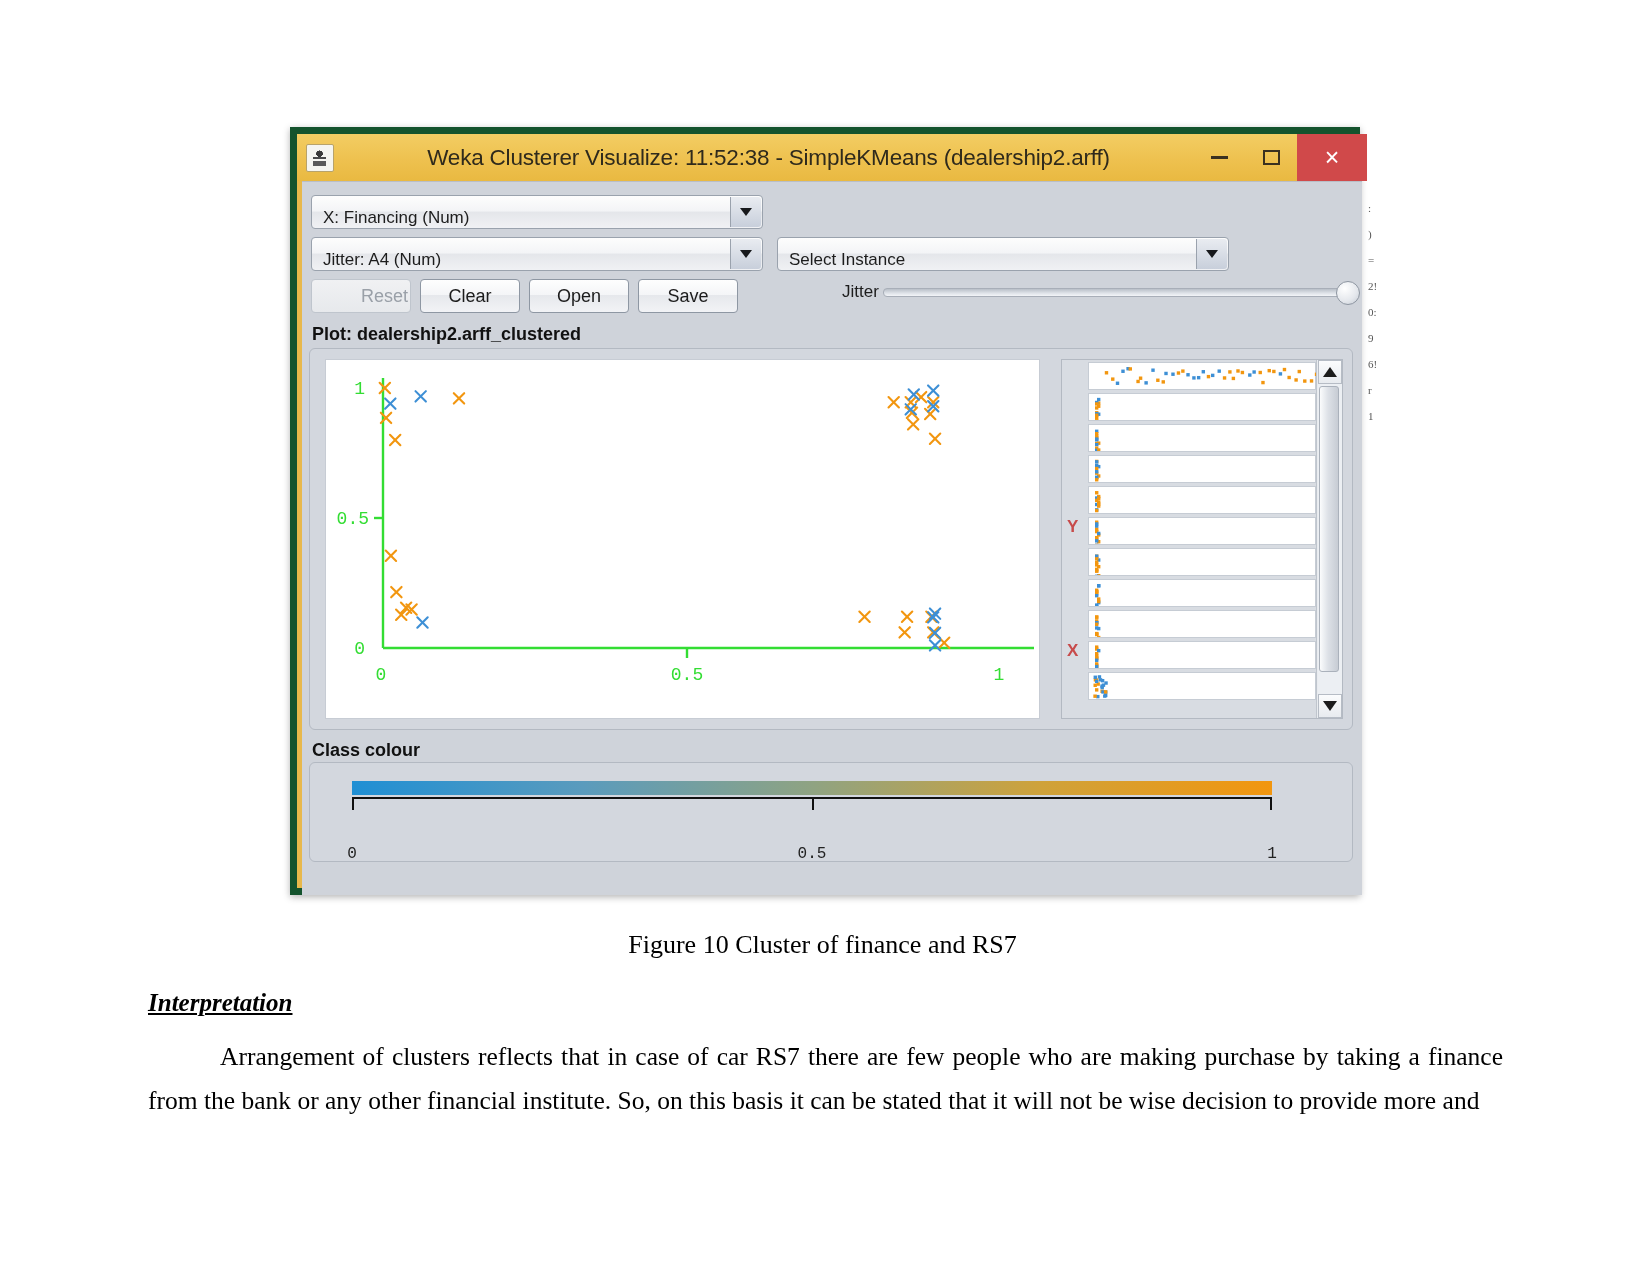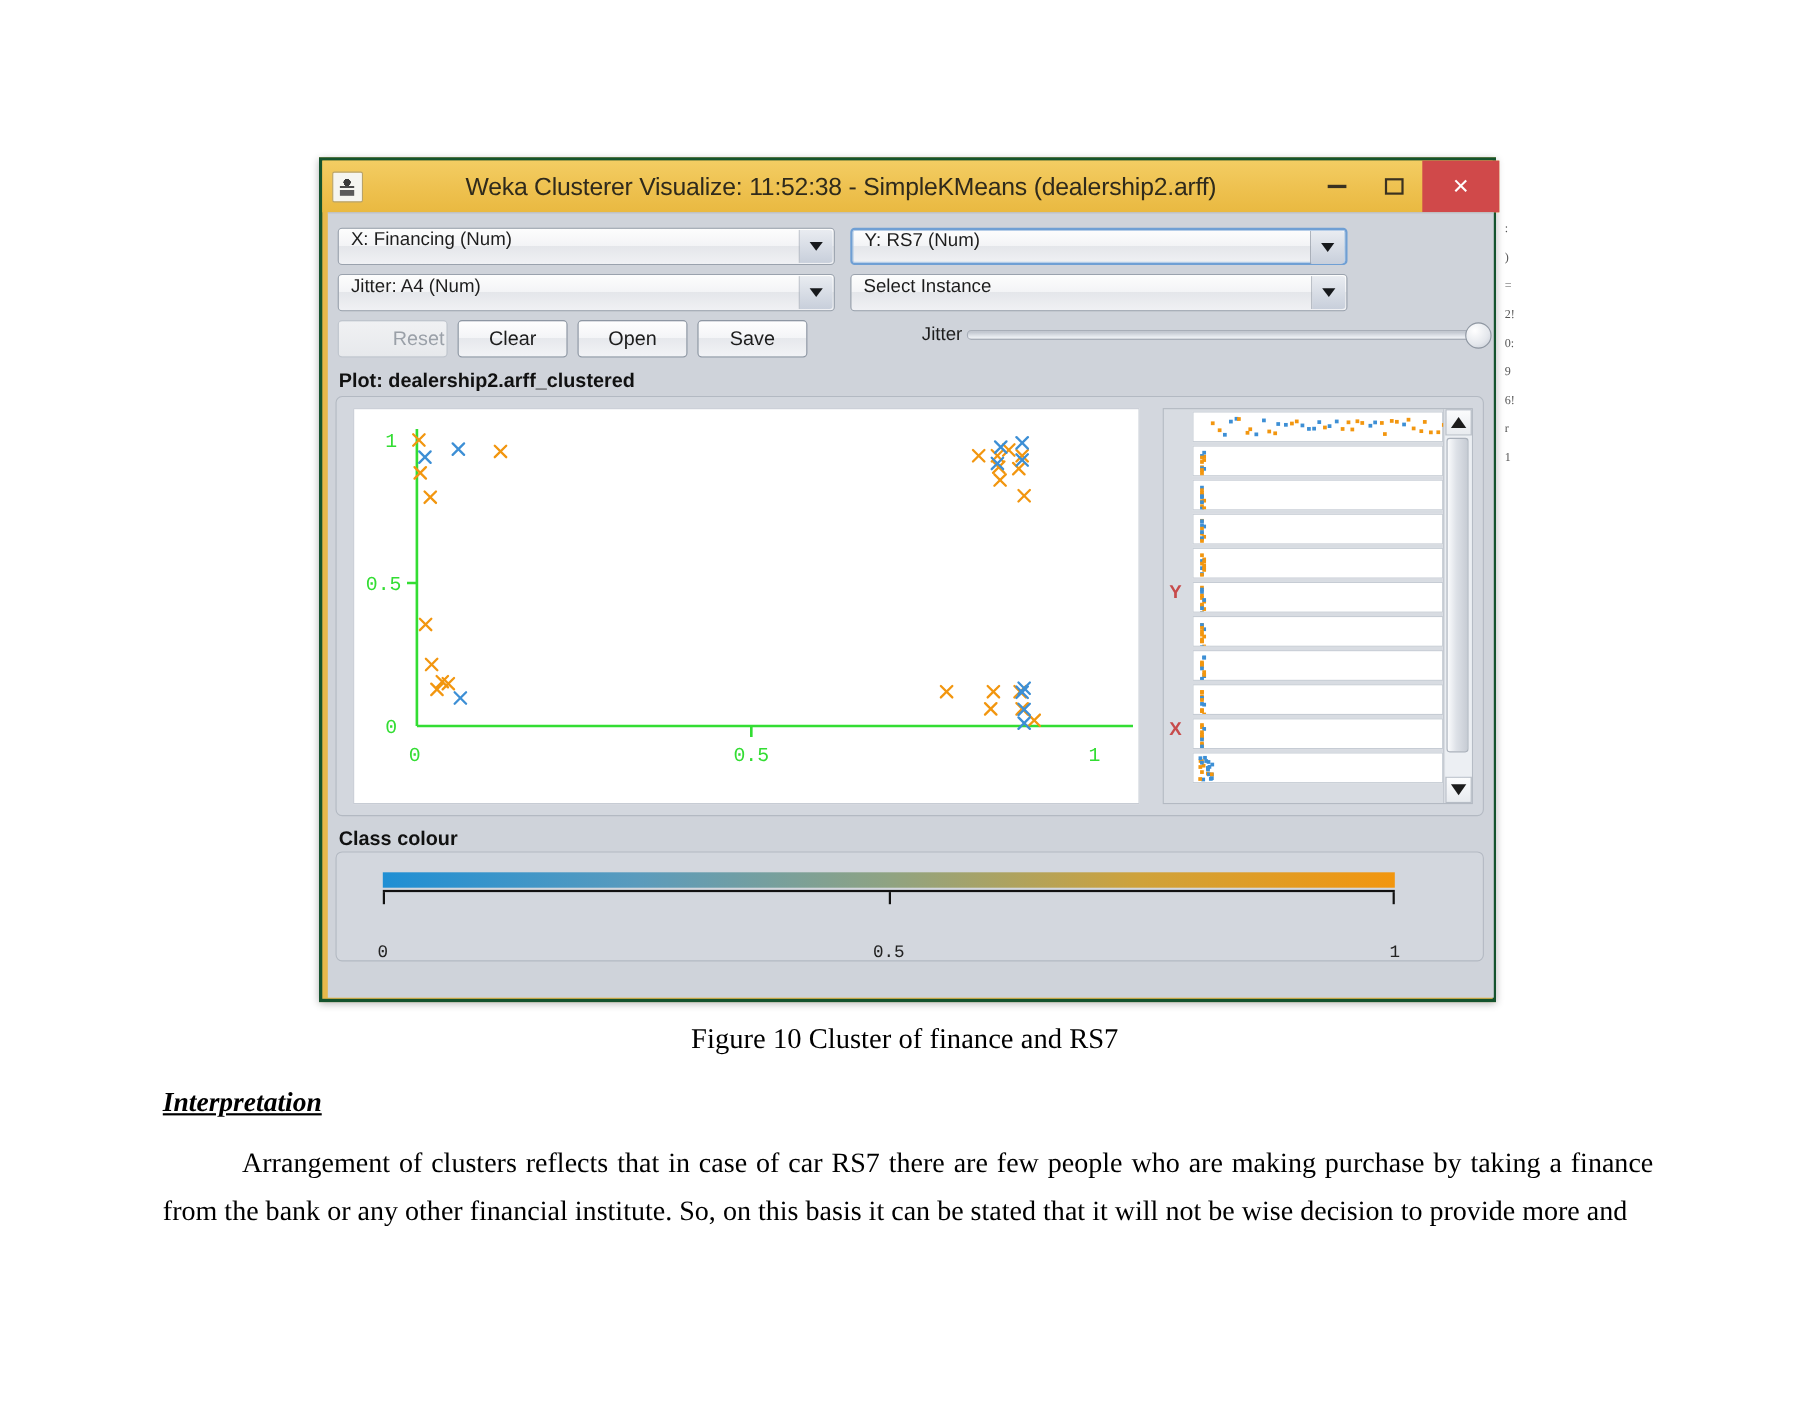--- a/index.html
+++ b/index.html
@@ -27,25 +27,25 @@
     line-height: 26px;
     color: #555;
     overflow: hidden;
     white-space: nowrap;
   }
 
   
   #weka-window {
     position: absolute;
     left: 290px;
-    top: 143px;
+    top: 127px;
     width: 1070px;
     height: 768px;
     background: #e8b84b;
-    border: 3px solid #14532d;
+    border: 7px solid #14532d;
     box-sizing: border-box;
     box-shadow: 0 2px 7px rgba(0,0,0,.30);
   }
 
   
   #titlebar {
     position: absolute;
     left: 0; top: 0;
     width: 1070px;
     height: 47px;
@@ -128,21 +128,21 @@
   #row-axes { left: 9px; top: 13px; }
   #row-colour { left: 9px; top: 55px; }
 
   .combo {
     position: relative;
     height: 34px;
     background: linear-gradient(180deg,#fdfdfd 0%, #f3f4f6 48%, #e4e6ea 49%, #f0f1f4 100%);
     border: 1px solid #9aa2ad;
     border-radius: 4px;
     display: flex;
-    align-items: flex-start;
+    align-items: flex-end;
     box-sizing: border-box;
     font-family: "Liberation Sans", sans-serif;
     font-size: 17px;
     color: #1d1d1d;
   }
   .combo.wide { width: 452px; }
   .combo.focused {
     border: 2px solid #6f9fd4;
     box-shadow: 0 0 0 1px #b5cde8 inset;
   }
@@ -448,24 +448,20 @@
         <span class="glyph-max"></span>
       </div>
     <div id="btn-close">×</div>
   </div>
 
   <div id="client">
 
     <div class="ctrl-row" id="row-axes">
       <div class="combo wide">
         <span class="combo-label">X: Financing (Num)</span>
-        <span class="combo-arrow"></span>
-      </div>
-      <div class="combo wide focused">
-        <span class="combo-label">Y: RS7 (Num)</span>
         <span class="combo-arrow"></span>
       </div>
     </div>
 
     <div class="ctrl-row" id="row-colour">
       <div class="combo wide">
         <span class="combo-label">Jitter: A4 (Num)</span>
         <span class="combo-arrow"></span>
       </div>
       <div class="combo wide">

